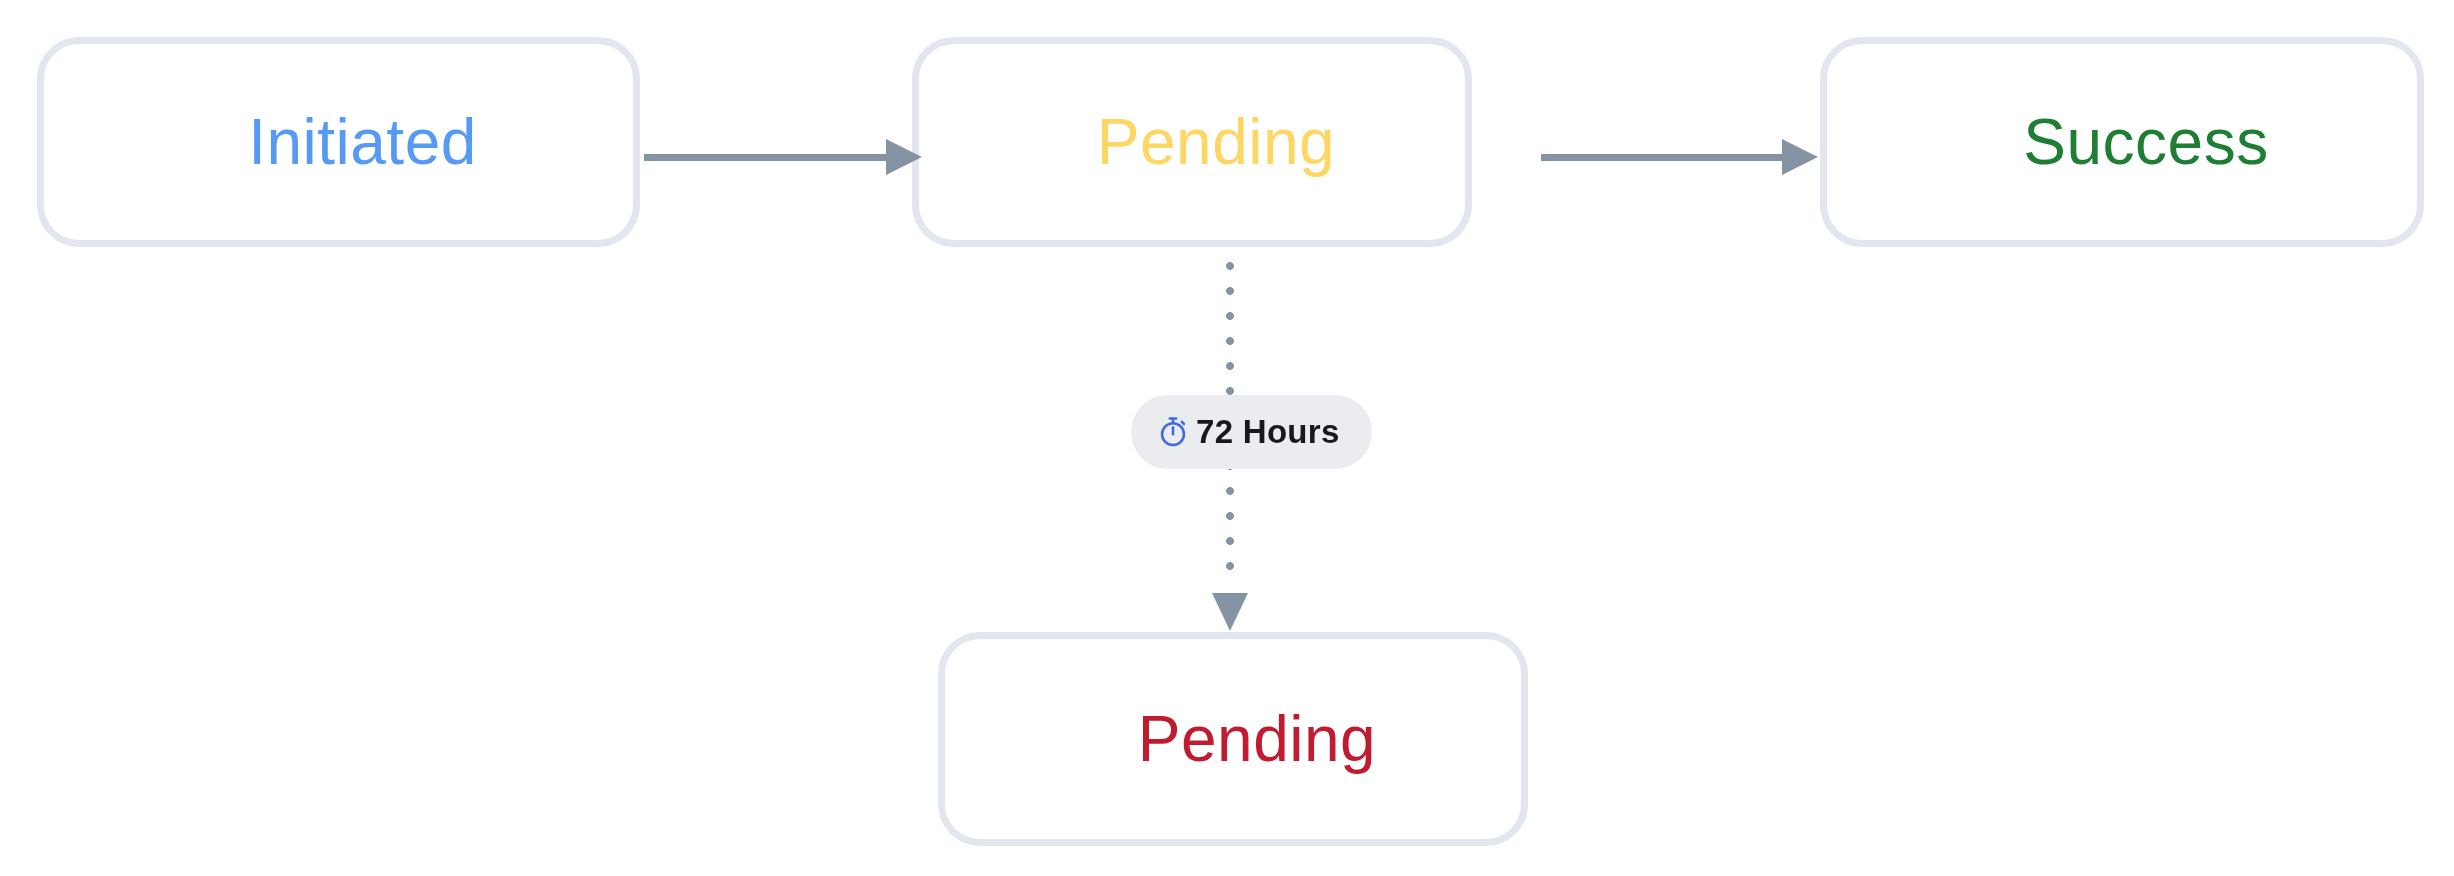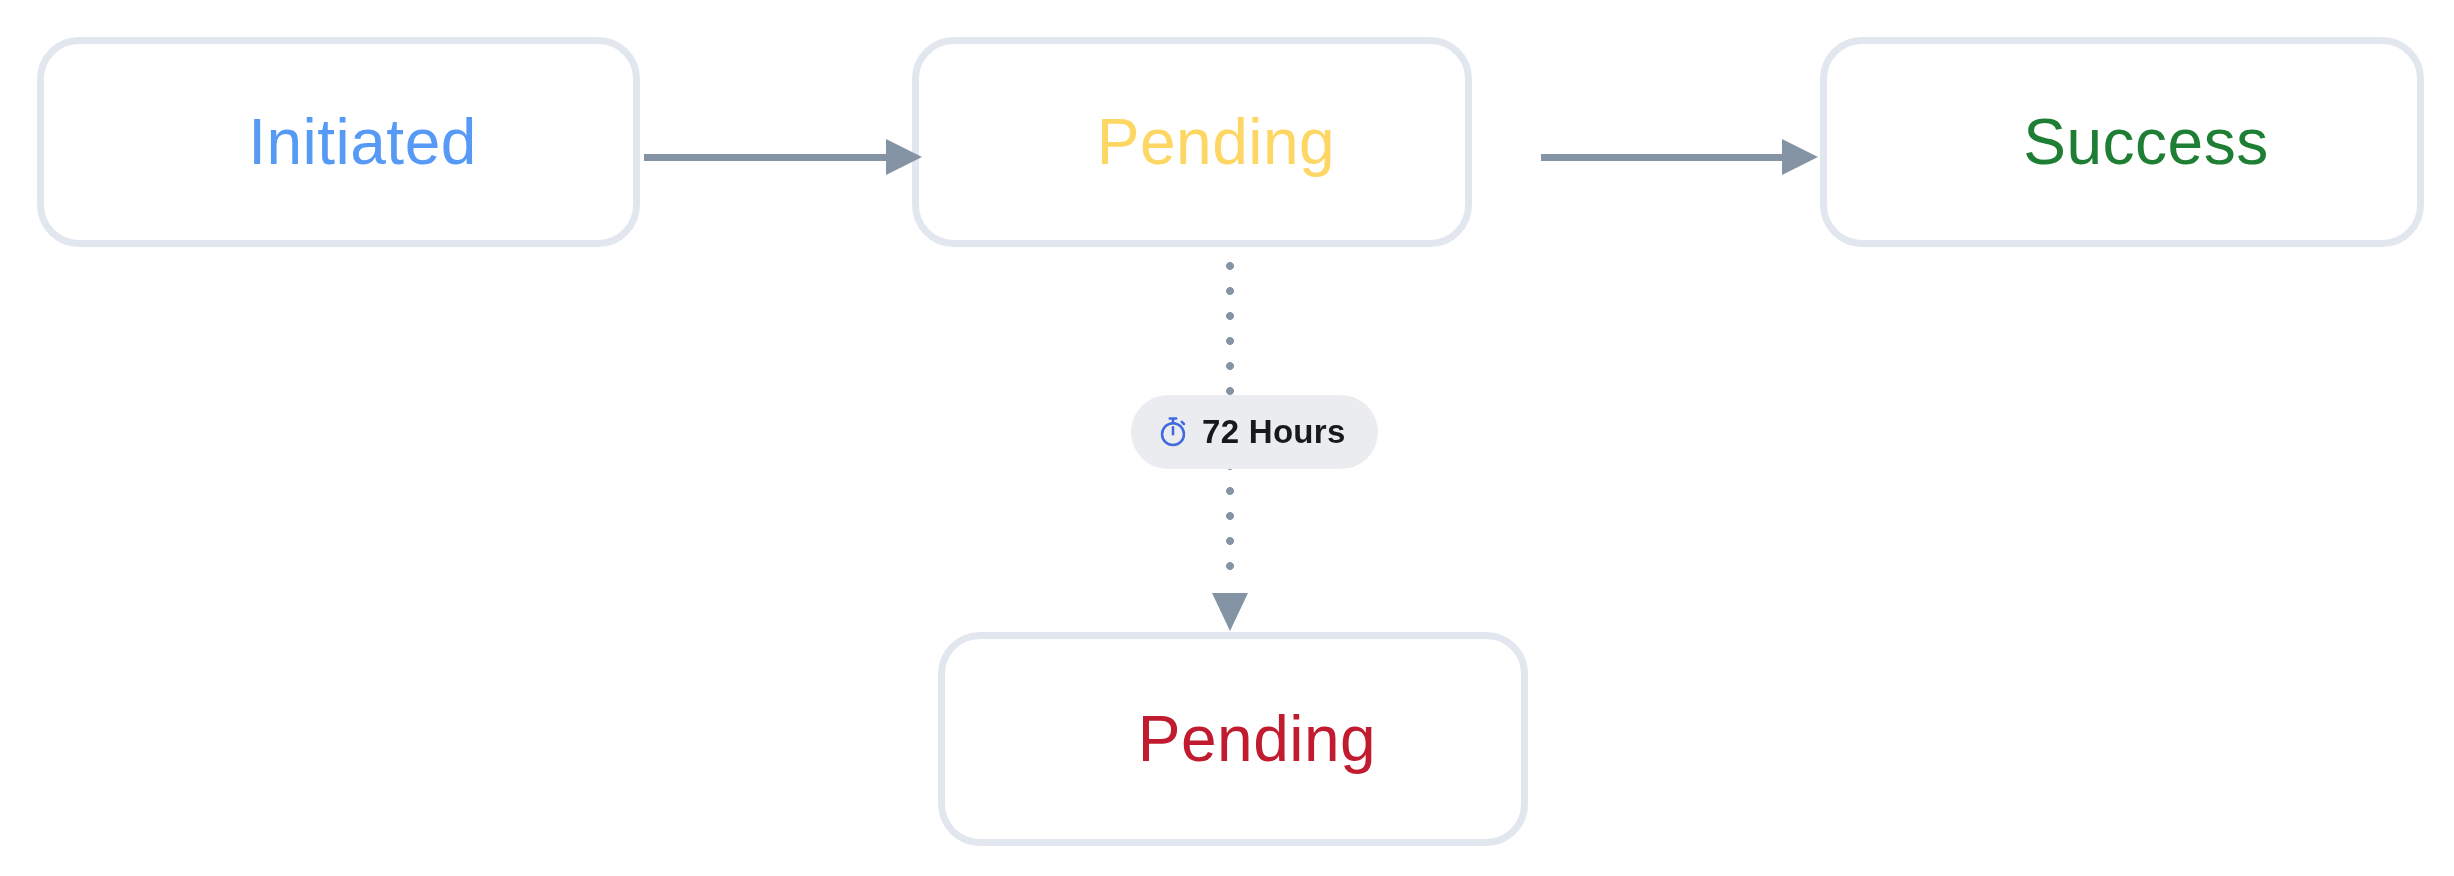--- a/index.html
+++ b/index.html
@@ -78,21 +78,21 @@
 
   .timer-badge {
     position: absolute;
     left: 1131px;
     top: 395px;
     height: 74px;
     padding: 0 32px 0 26px;
     border-radius: 37px;
     display: flex;
     align-items: center;
-    gap: 13px;
+    gap: 7px;
     box-sizing: border-box;
   }
   .timer-badge .badge-label {
     font-size: 33px;
     font-weight: 600;
     letter-spacing: 0.3px;
   }
   .stopwatch-icon {
     display: inline-flex;
     flex: 0 0 auto;

